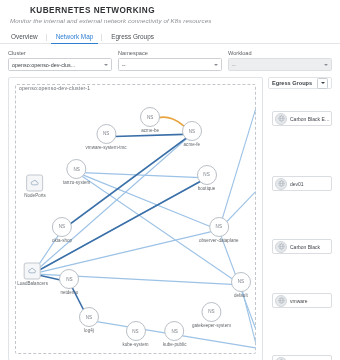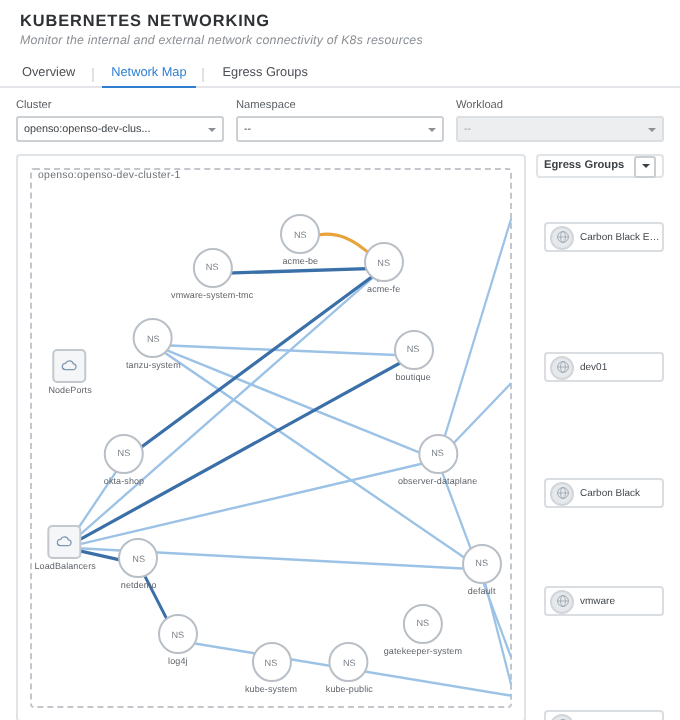--- a/index.html
+++ b/index.html
@@ -7,21 +7,21 @@
     width:340px;height:360px;
     background:#fafafa;
     font-family:"Liberation Sans",sans-serif;
     color:#2b2b2b;
     overflow:hidden;
   }
   .app{width:340px;height:360px;position:relative;background:#fff;}
 
   
   .hdr{padding:6px 10px 0 10px;}
-  .hdr-title{font-size:8.2px;font-weight:700;letter-spacing:.45px;color:#2f3235;}
+  .hdr-title{font-size:8.2px;font-weight:700;letter-spacing:.45px;color:#2f3235;margin-left:20px;}
   .hdr-sub{font-size:6.2px;font-style:italic;color:#8a8f94;margin-top:2px;letter-spacing:.1px;}
 
   
   .tabs{display:flex;align-items:flex-end;margin-top:5px;padding-left:2px;height:14px;
         border-bottom:1px solid #e3e5e8;}
   .tab{font-size:6.4px;color:#4a4f54;padding:0 9px 3px 9px;position:relative;white-space:nowrap;}
   .tab.sep:after{content:"";position:absolute;right:0;top:1px;height:7px;width:1px;background:#dfe2e5;}
   .tab.active{color:#2f7fd1;}
   .tab.active:before{content:"";position:absolute;left:4px;right:4px;bottom:-1px;height:1.5px;background:#2f7fd1;}
 

